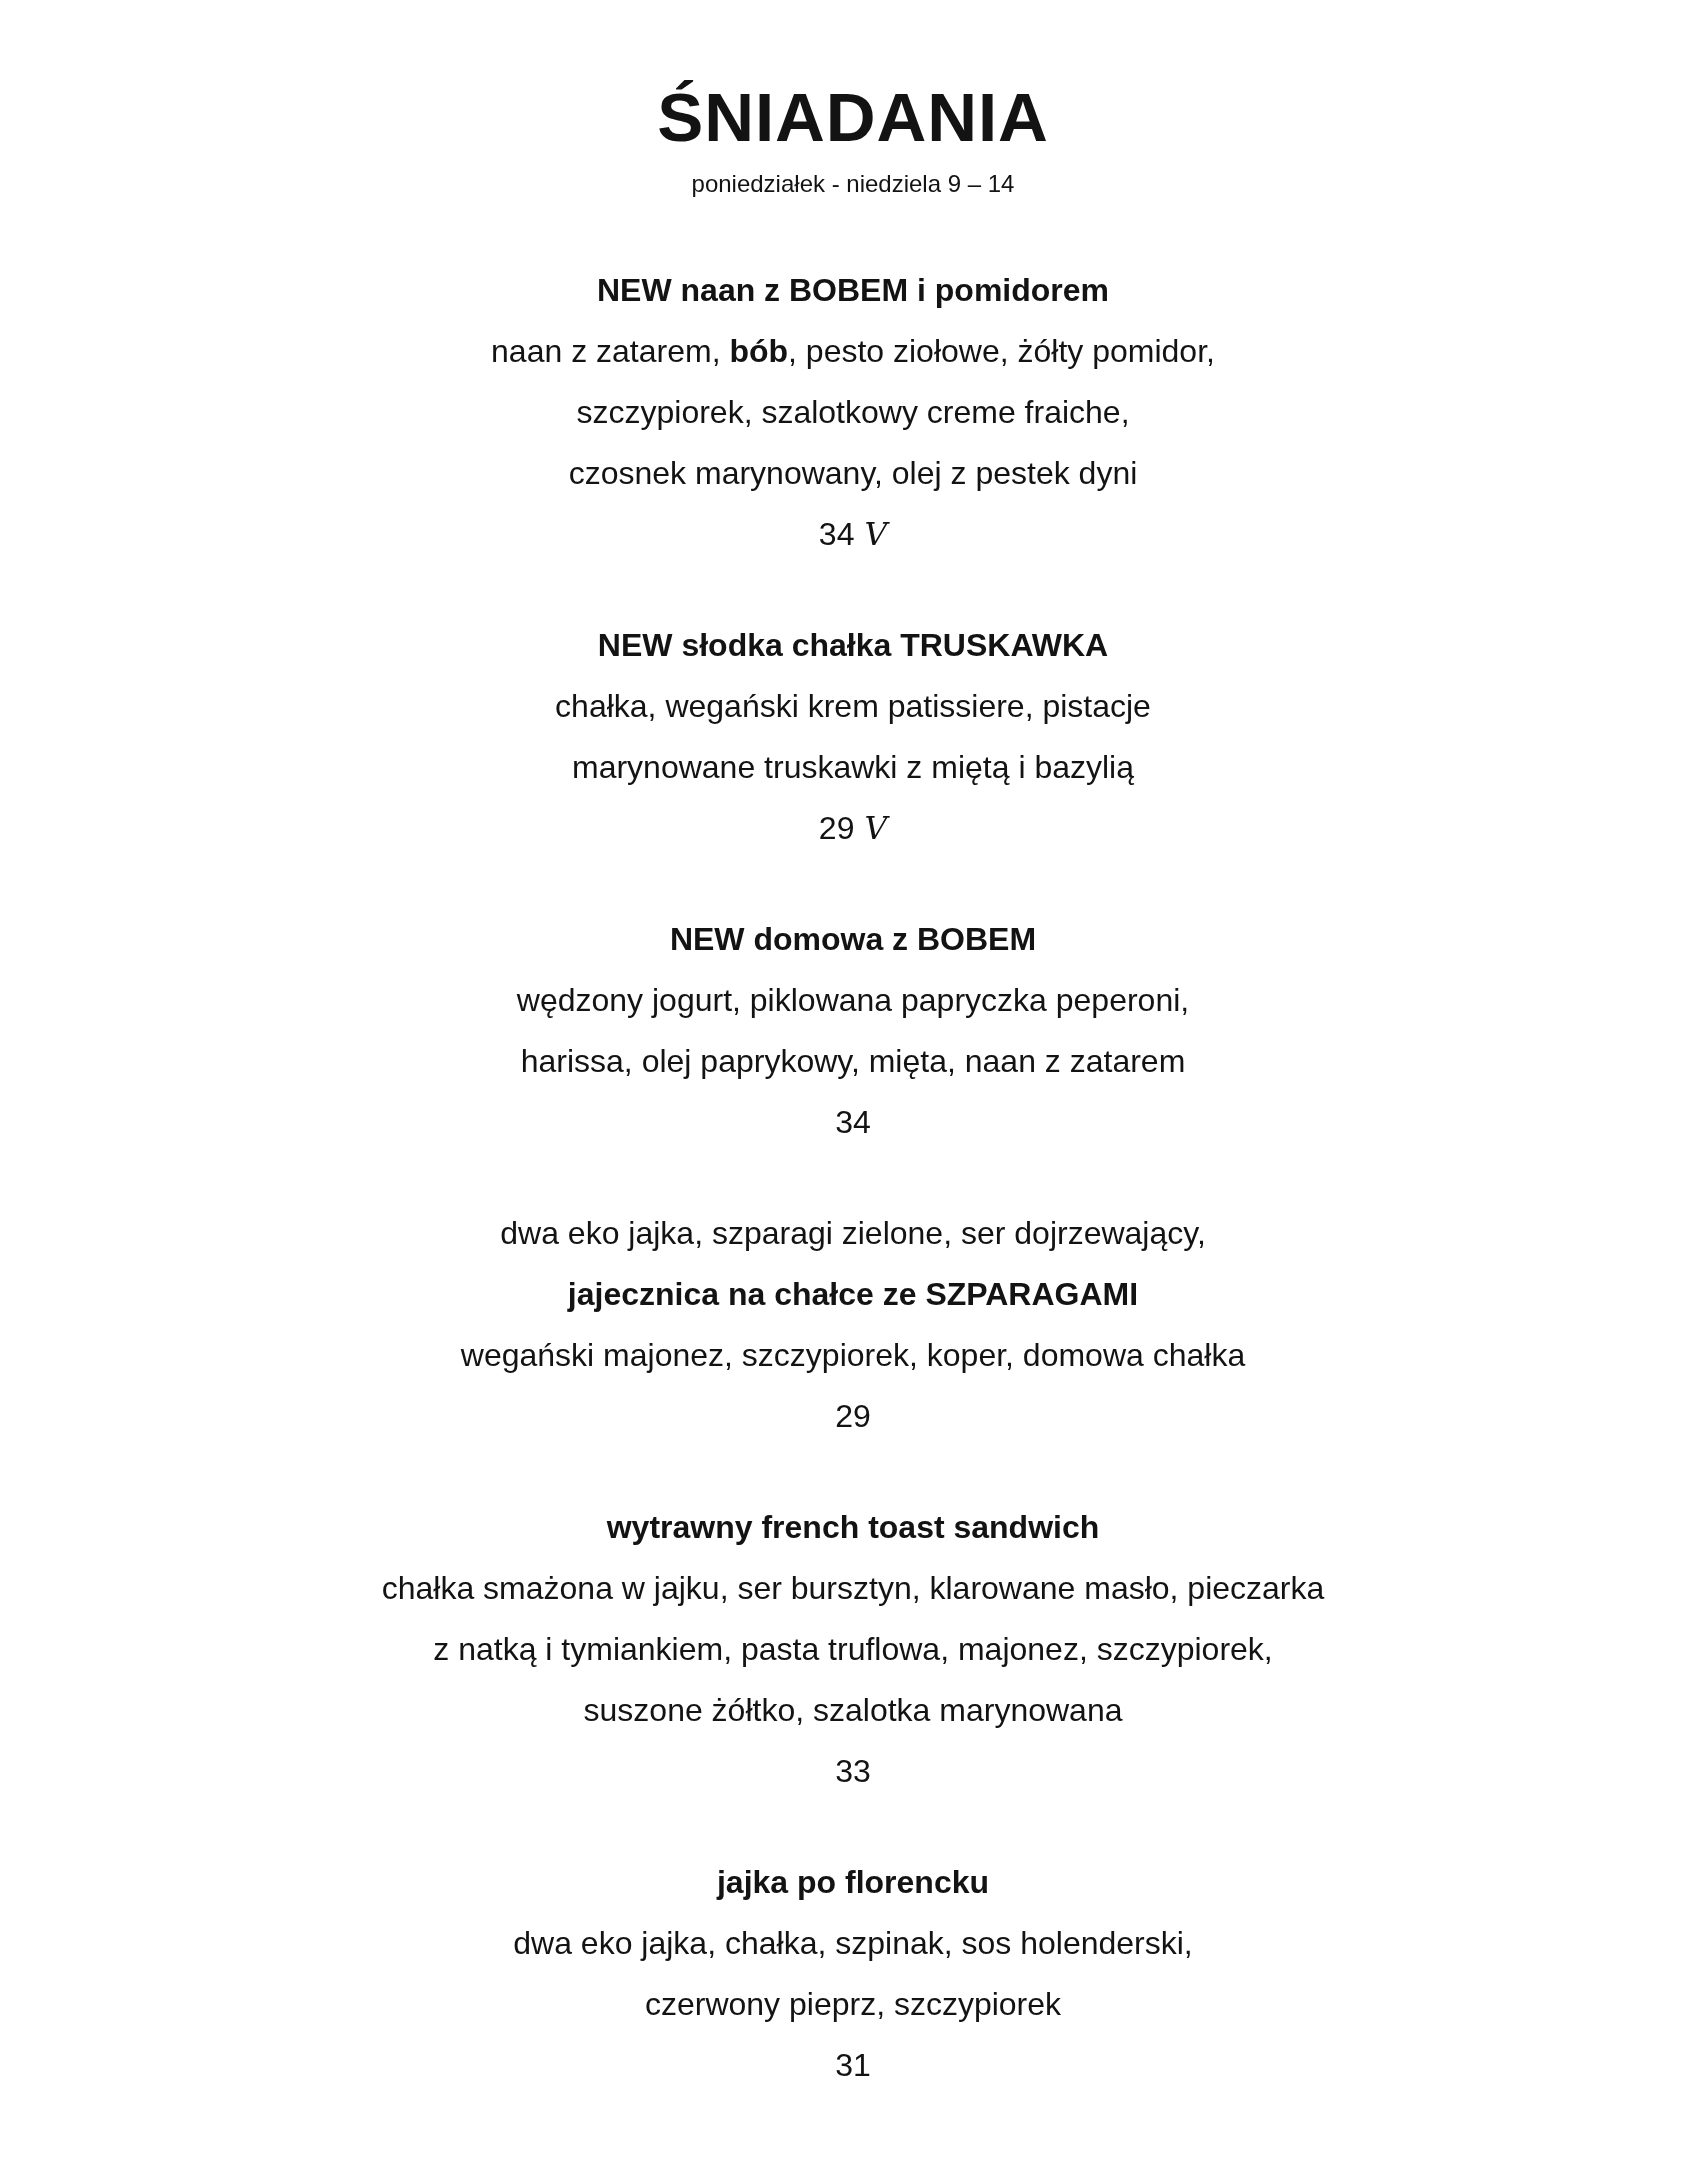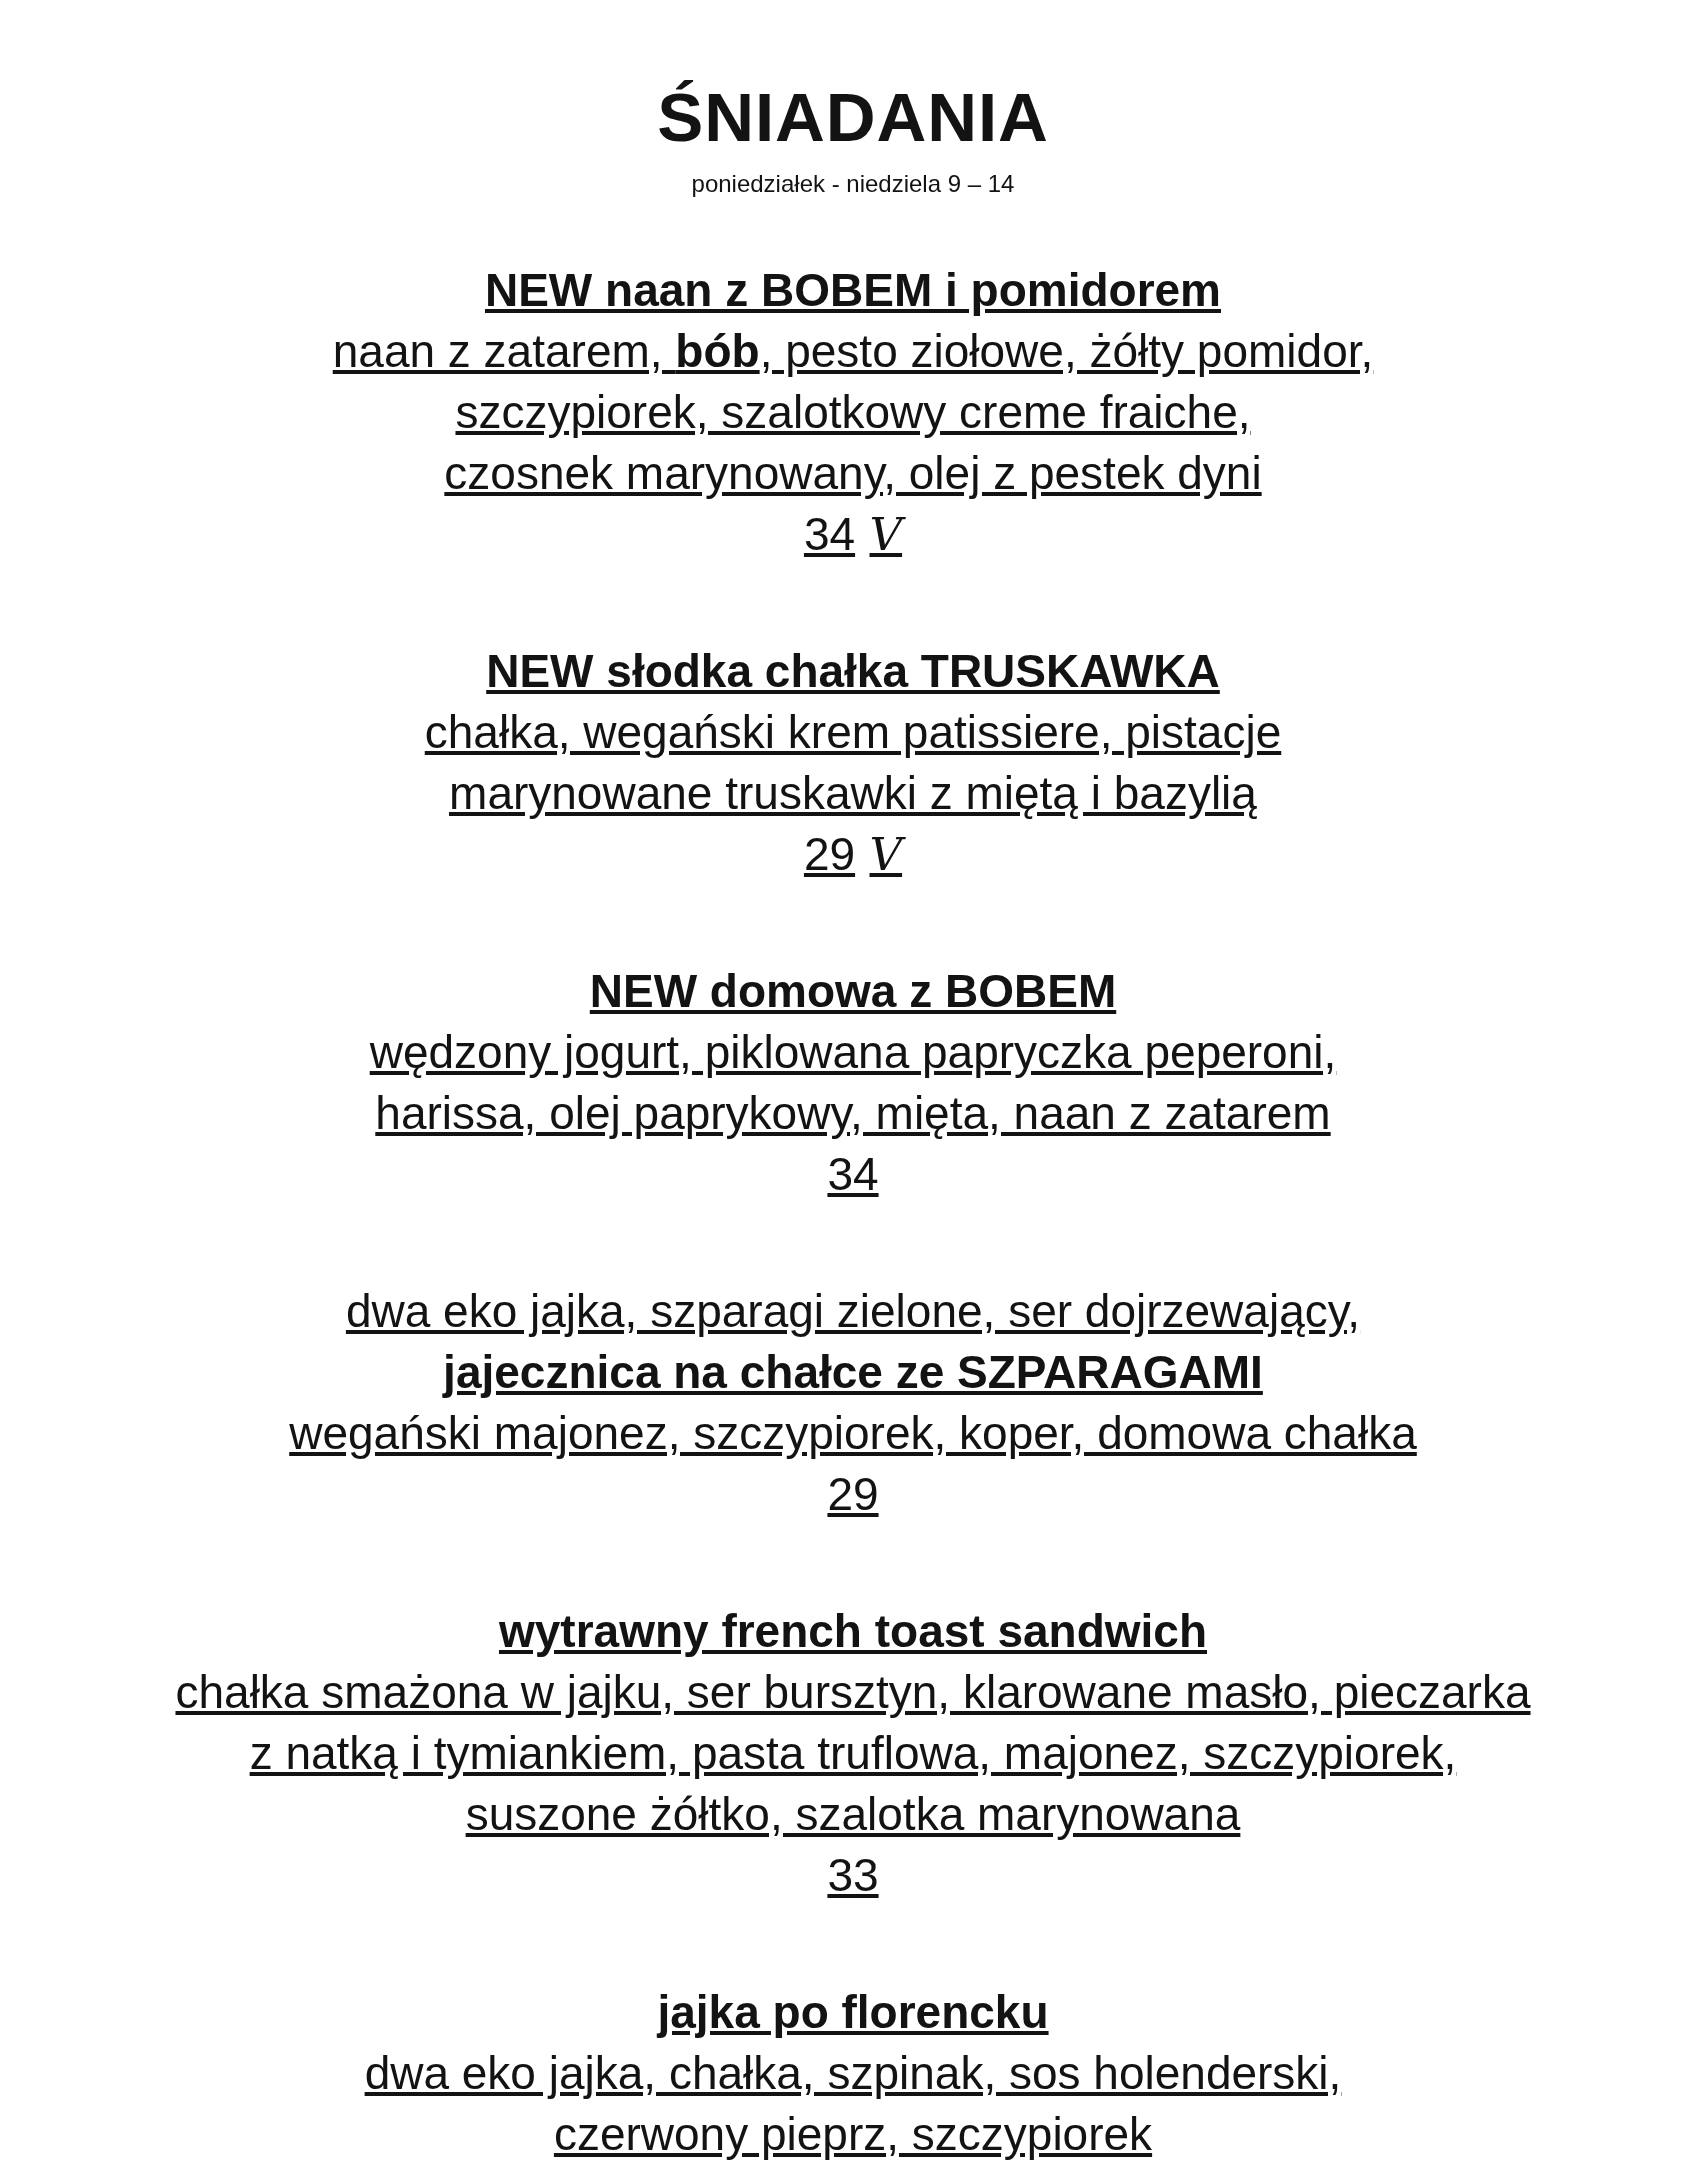--- a/index.html
+++ b/index.html
@@ -20,27 +20,26 @@
     font-size: 69px;
     font-weight: bold;
     line-height: 84px;
     letter-spacing: 0.9px;
   }
   .subtitle {
     font-size: 24px;
     line-height: 48px;
   }
   .menu { margin-top: 52px; }
-  .item { margin-top: 76px; }
+  .item { margin-top: 50px; }
   .item:first-child { margin-top: 0; }
   .line {
-    font-size: 46px;
+    font-size: 32px;
     line-height: 61px;
     white-space: pre-wrap;
-    text-decoration: underline;
   }
   .item-title { font-weight: bold; }
   .b { font-weight: bold; }
   .price-line { }
   .vegan {
     font-family: "DejaVu Serif", serif;
     font-style: italic;
     margin-left: 0.32em;
     font-size: 0.98em;
   }

